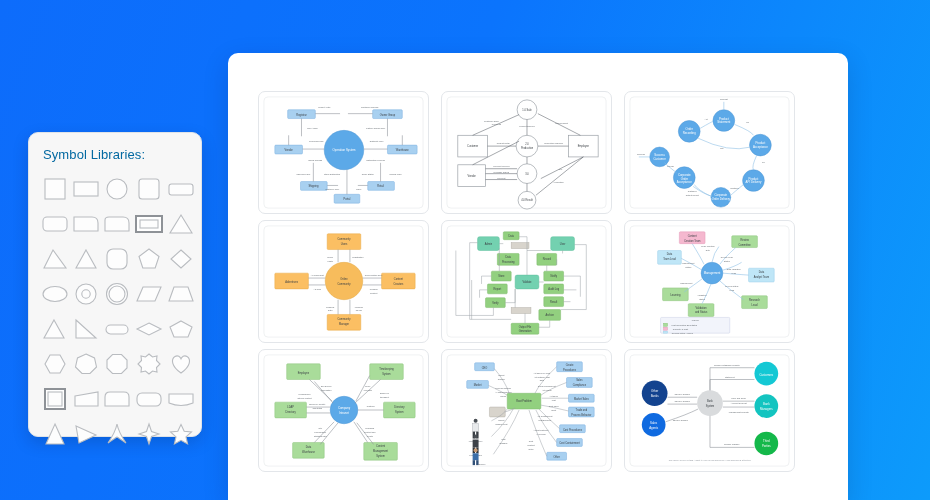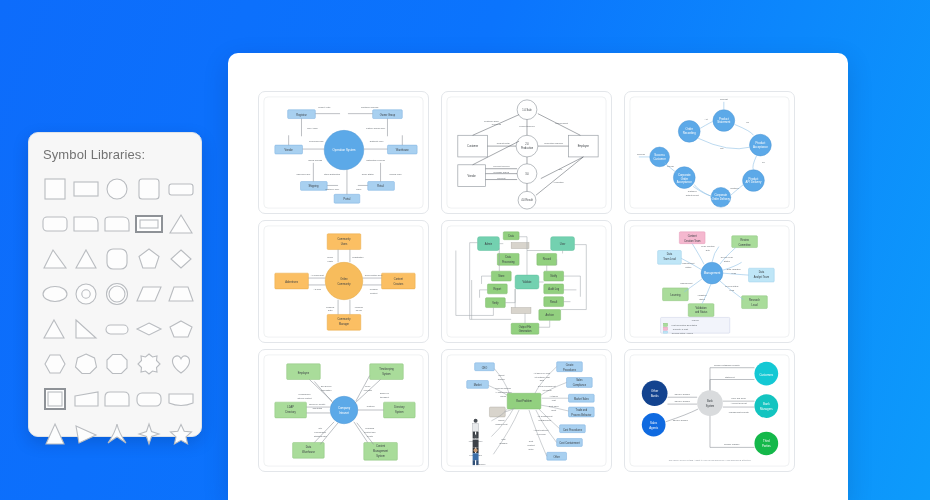--- a/index.html
+++ b/index.html
@@ -19,21 +19,21 @@
   #symbol-panel {
     position:absolute; left:28px; top:132px;
     width:174px; height:305px;
     background:#f7f7f7;
     border:1px solid #dfe3e8;
     border-radius:10px;
     box-shadow:0 6px 16px rgba(0,20,60,.18);
     padding:14px 12px 10px 12px;
   }
   #symbol-panel .panel-title {
-    font-size:13px; color:#737373; letter-spacing:.1px;
+    font-size:13px; color:#0369a1; letter-spacing:.1px;
     margin:0 0 12px 2px;
   }
   .shape-grid {
     display:grid;
     grid-template-columns: repeat(5, 1fr);
     grid-auto-rows: 30px;
     row-gap: 5px; column-gap: 3px;
   }
   .shape-cell {
     display:flex; align-items:center; justify-content:center;

